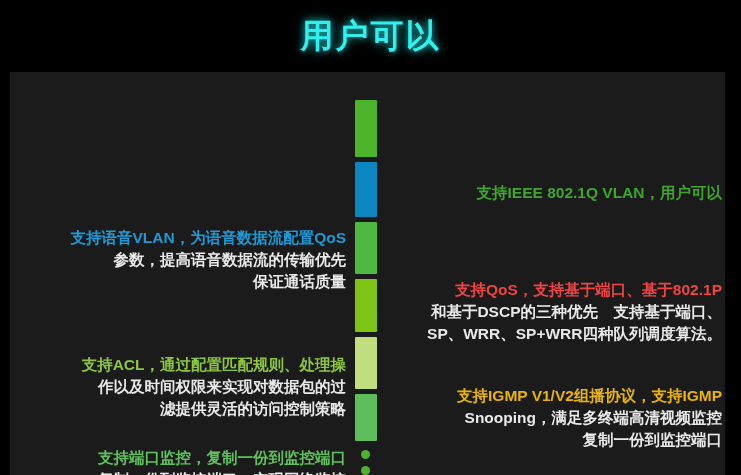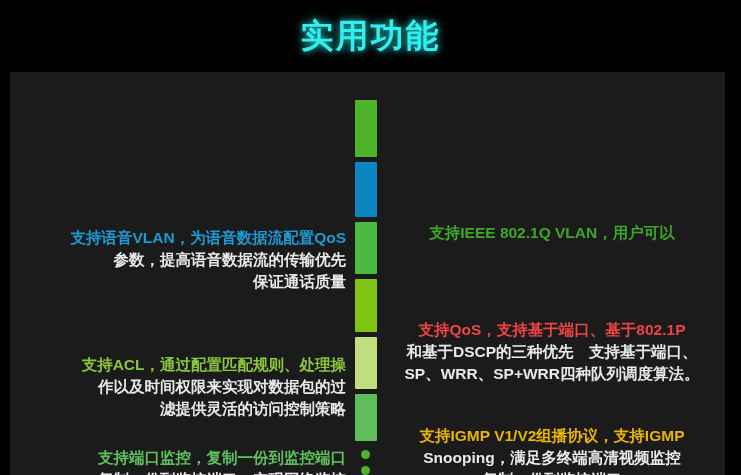--- a/index.html
+++ b/index.html
@@ -82,40 +82,39 @@
     font-size: 15.5px;
     font-weight: bold;
     white-space: pre-line;
   }
   .col-left {
     text-align: right;
     width: 330px;
     left: 6px;
   }
   .col-right {
-    text-align: center;
+    text-align: right;
     width: 340px;
     left: 372px;
-    margin-top: 40px;
   }
   .lead {
     display: block;
   }
   .rest {
     display: block;
     color: #e9e9e9;
   }
 </style>
 </head>
 <body>
 
 <div id="slide">
 
   <div id="title-bar">
-    <div id="slide-title">实用功能</div>
+    <div id="slide-title">用户可以</div>
   </div>
 
   <div id="content-panel">
 
     <div id="color-bar">
         <div class="bar-seg" style="top: 0px; height: 57px; background: rgb(76, 179, 43);"></div>
         <div class="bar-seg" style="top: 62px; height: 55px; background: rgb(11, 134, 192);"></div>
         <div class="bar-seg" style="top: 122px; height: 52px; background: rgb(76, 185, 64);"></div>
         <div class="bar-seg" style="top: 179px; height: 53px; background: rgb(126, 196, 20);"></div>
         <div class="bar-seg" style="top: 237px; height: 52px; background: rgb(193, 222, 126);"></div>

